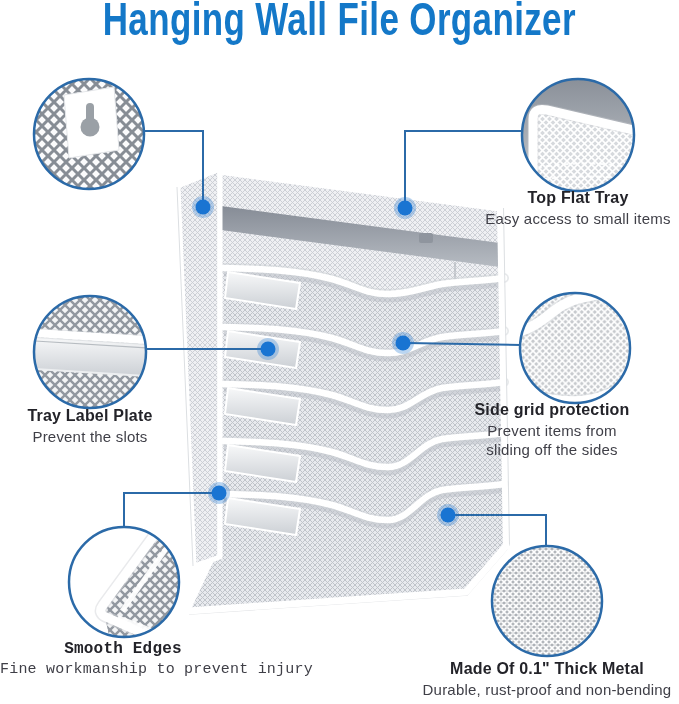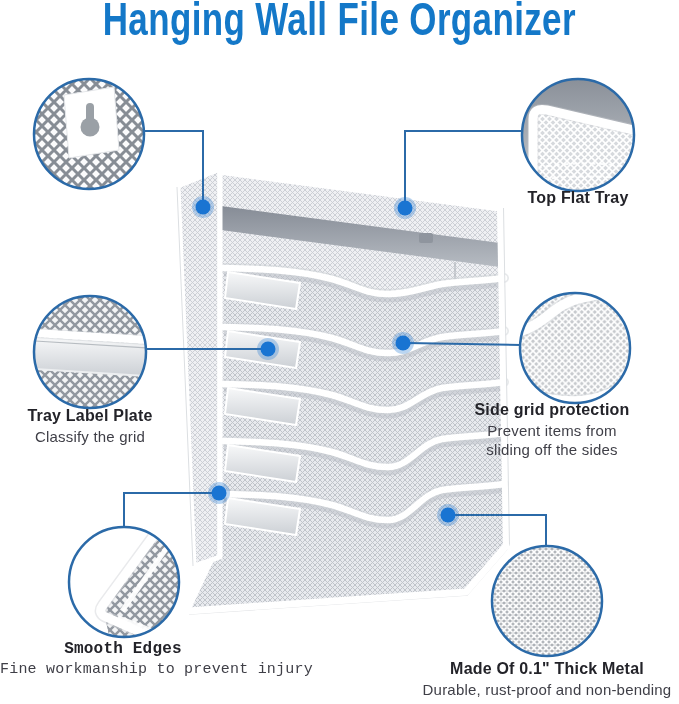--- a/index.html
+++ b/index.html
@@ -245,24 +245,25 @@
       <circle cx="448" cy="515" r="11" fill="var(--dot-color)" opacity="0.3"></circle>
         <circle cx="448" cy="515" r="7.5" fill="var(--dot-color)"></circle>
     </g>
   </g>
 </svg>
 
 <div class="feature f1">
 </div>
 <div class="feature f2 nowrap">
   <h3>Top Flat Tray</h3>
+  <p>Easy access to small items</p>
 </div>
 <div class="feature f3">
   <h3>Tray Label Plate</h3>
-  <p>Classify the grid</p>
+  <p>Prevent the slots</p>
 </div>
 <div class="feature f4">
   <h3>Side grid protection</h3>
   <p>Prevent items from sliding off the sides</p>
 </div>
 <div class="feature f5 nowrap">
   <h3>Smooth Edges</h3>
   <p>Fine workmanship to prevent injury</p>
 </div>
 <div class="feature f6 nowrap">

